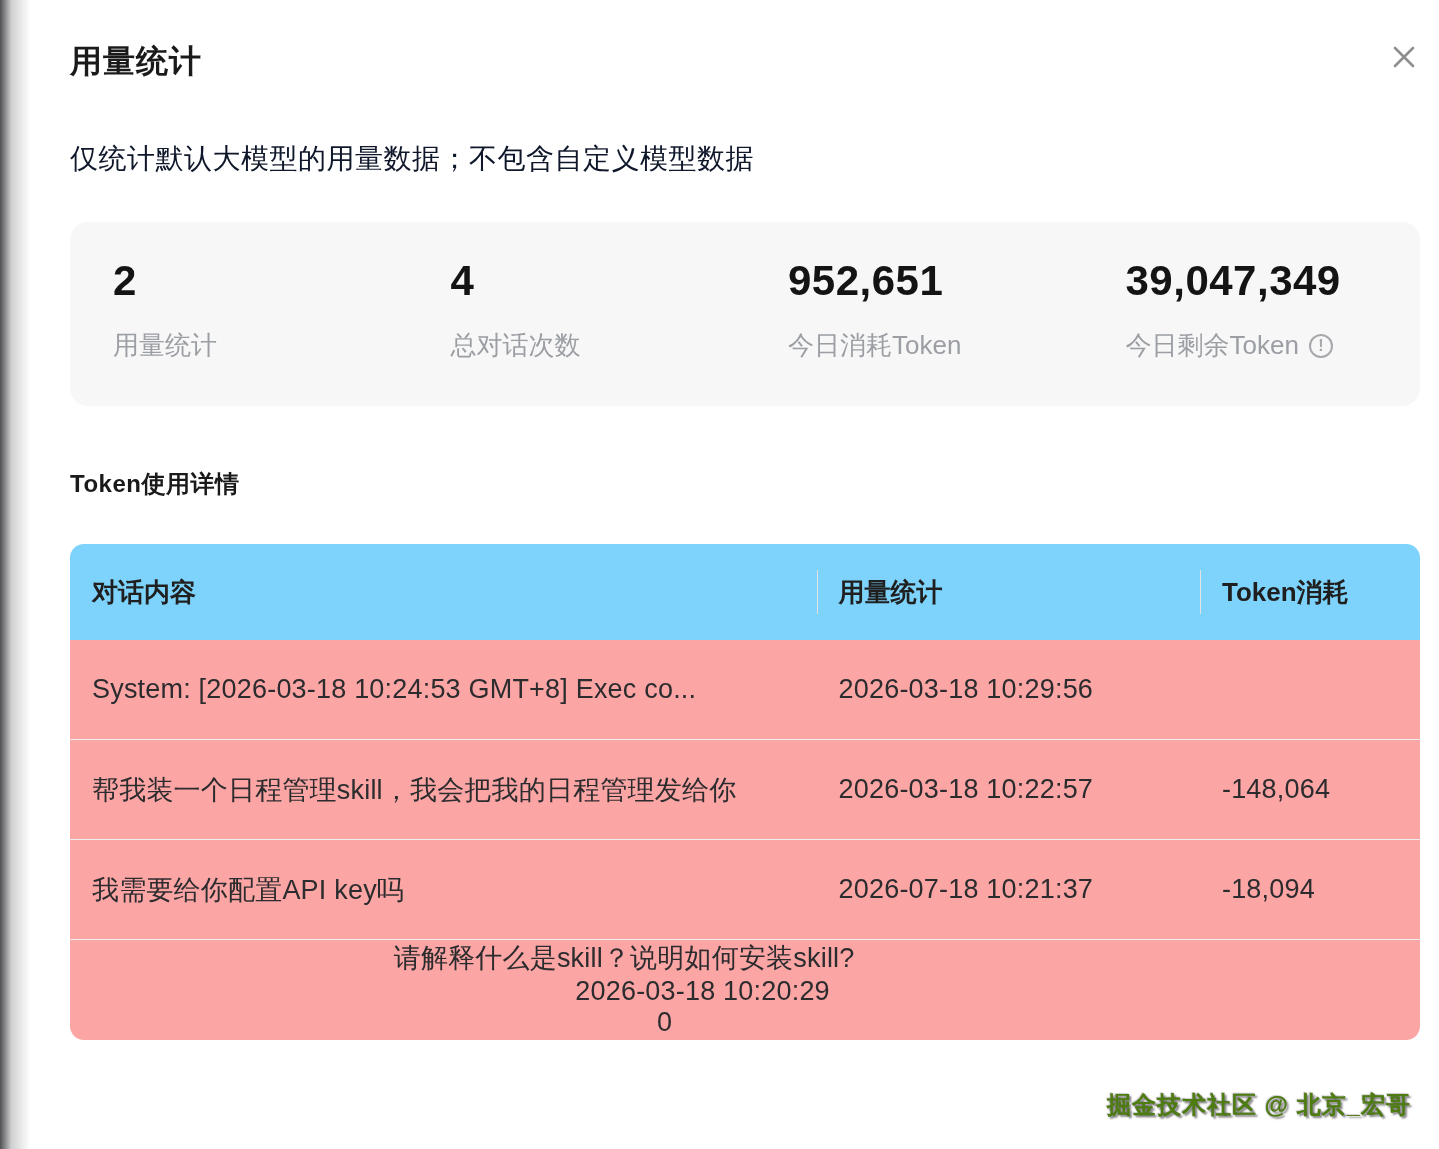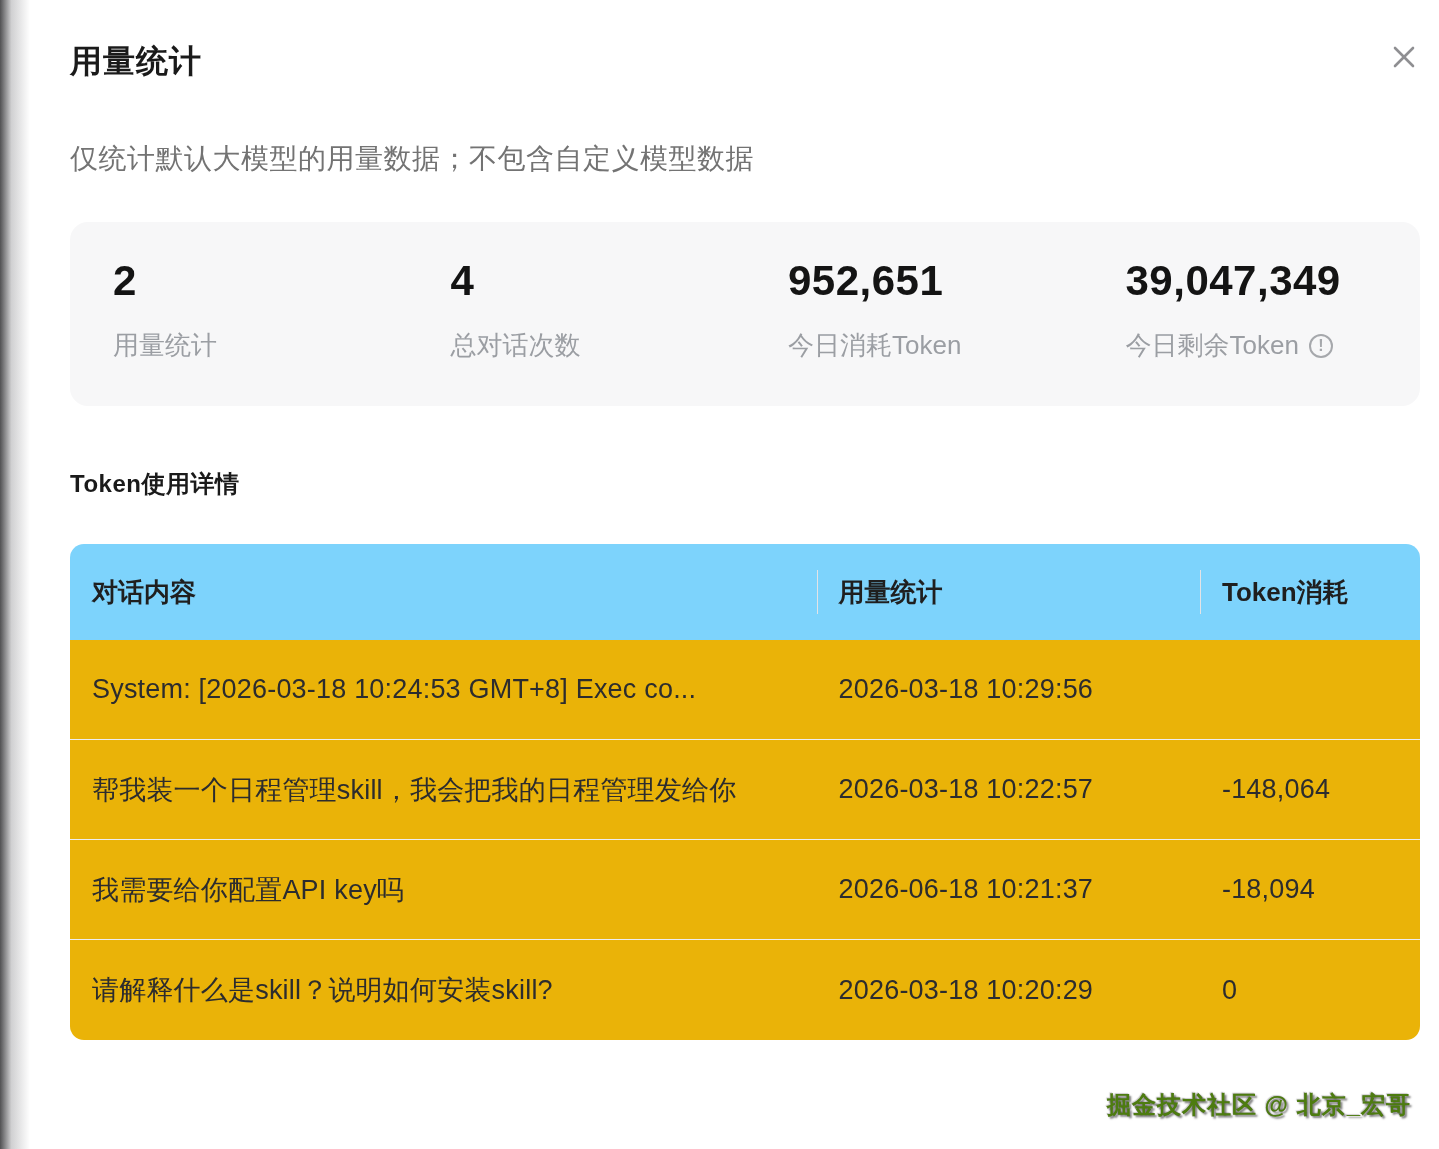--- a/index.html
+++ b/index.html
@@ -40,21 +40,21 @@
     position: absolute;
     right: -6px; top: -4px;
     width: 44px; height: 44px;
     display: flex; align-items: center; justify-content: center;
     cursor: pointer;
     background: none; border: none;
   }
   .dialog-subtitle {
     margin-top: 56px;
     font-size: 28px;
-    color: #737373;
+    color: #0f172a;
     letter-spacing: 0.5px;
   }
   .stats-card {
     margin-top: 44px;
     height: 184px;
     background: #f7f7f8;
     border-radius: 18px;
     display: flex;
   }
   .stat-item {
@@ -119,24 +119,24 @@
     position: absolute;
     left: 0; top: 50%;
     transform: translateY(-50%);
     width: 1px; height: 44px;
     background: #e3e3e6;
   }
   .table-row {
     display: flex;
     align-items: center;
     height: 100px;
-    background: #eab308;
+    background: #fca5a5;
     border-bottom: 1px solid #ededef;
   }
-  .table-row:last-child { border-bottom: none; }
+  .table-row:last-child { border-bottom: none; flex-direction: column; }
   .cell { padding-left: 22px; }
   .col-content { width: 55.3%; white-space: nowrap; overflow: hidden; text-overflow: ellipsis; }
   .col-time { width: 28.4%; white-space: nowrap; }
   .col-tokens { width: 16.3%; white-space: nowrap; }
   .table-row .cell {
     font-size: 27px;
     color: #2c2c2e;
     letter-spacing: 0.2px;
   }
   .watermark {
@@ -212,21 +212,21 @@
           <div class="cell col-content">System: [2026-03-18 10:24:53 GMT+8] Exec co...</div>
           <div class="cell col-time">2026-03-18 10:29:56</div>
         </div>
         <div class="table-row">
           <div class="cell col-content">帮我装一个日程管理skill，我会把我的日程管理发给你</div>
           <div class="cell col-time">2026-03-18 10:22:57</div>
           <div class="cell col-tokens">-148,064</div>
         </div>
         <div class="table-row">
           <div class="cell col-content">我需要给你配置API key吗</div>
-          <div class="cell col-time">2026-06-18 10:21:37</div>
+          <div class="cell col-time">2026-07-18 10:21:37</div>
           <div class="cell col-tokens">-18,094</div>
         </div>
         <div class="table-row">
           <div class="cell col-content">请解释什么是skill？说明如何安装skill?</div>
           <div class="cell col-time">2026-03-18 10:20:29</div>
           <div class="cell col-tokens">0</div>
         </div>
       </div>
   </div>
 

